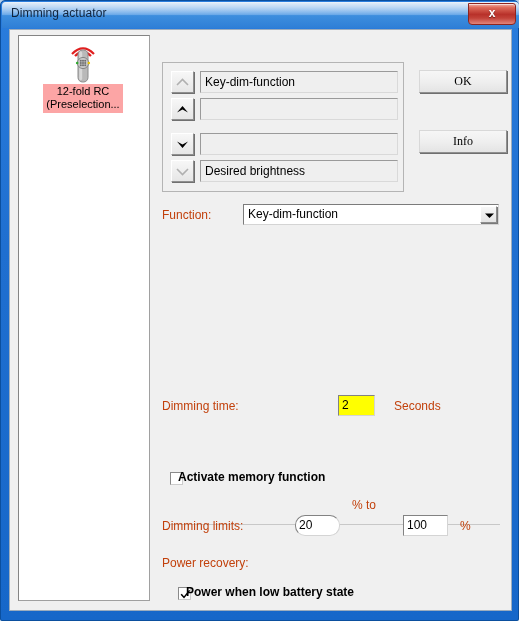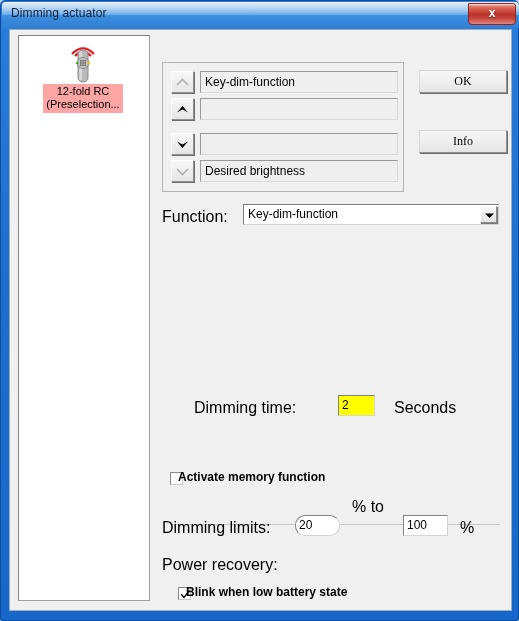--- a/index.html
+++ b/index.html
@@ -197,22 +197,22 @@
     color: #000;
     line-height: 20px;
     padding-left: 4px;
     white-space: nowrap;
     overflow: hidden;
   }
 
   
   .lbl {
     position: absolute;
-    font-size: 16px;
-    color: #000000;
+    font-size: 12px;
+    color: #c2410c;
     white-space: nowrap;
     text-align: center;
   }
   .combo {
     position: absolute;
     box-sizing: border-box;
     background: #ffffff;
     border: 1px solid #7b7b7b;
     border-right-color: #d4d4d4;
     border-bottom-color: #d4d4d4;
@@ -388,21 +388,21 @@
     <div class="lbl" style="left:152px; top:178px;">Function:</div>
     <div class="combo" style="left:233px; top:174px; width:256px;">
       <div class="val">Key-dim-function</div>
       <div class="arrow-box">
         <svg width="11" height="7" viewBox="0 0 11 7">
             <path d="M1 1.5 L5.5 6 L10 1.5 Z" fill="#000"></path>
           </svg>
       </div>
     </div>
 
-    <div class="lbl" style="left:152px; top:369px;margin-left:32px;">Dimming time:</div>
+    <div class="lbl" style="left:152px; top:369px;">Dimming time:</div>
     <div class="txtbox highlight" style="left:328px; top:365px; width:37px;">2</div>
     <div class="lbl" style="left:384px; top:369px;">Seconds</div>
 
     <div class="checkrow" style="left:160px; top:442px;">
       <div class="cbox"></div>
       <div class="ctext">Activate memory function</div>
     </div>
 
     <div class="sep"></div>
 
@@ -413,17 +413,17 @@
     <div class="lbl" style="left:450px; top:489px;">%</div>
 
     <div class="lbl" style="left:152px; top:526px;">Power recovery:</div>
 
     <div class="checkrow" style="left:168px; top:557px;">
       <div class="cbox">
         <svg width="11" height="11" viewBox="0 0 11 11">
           <path d="M1.2 5.2 L4 8.4 L9.6 1.4" stroke="#000" stroke-width="1.5" fill="none"></path>
         </svg>
       </div>
-      <div class="ctext">Blink when low battery state</div>
+      <div class="ctext">Power when low battery state</div>
     </div>
 
   </div>
 </div>
 
 </body></html>

